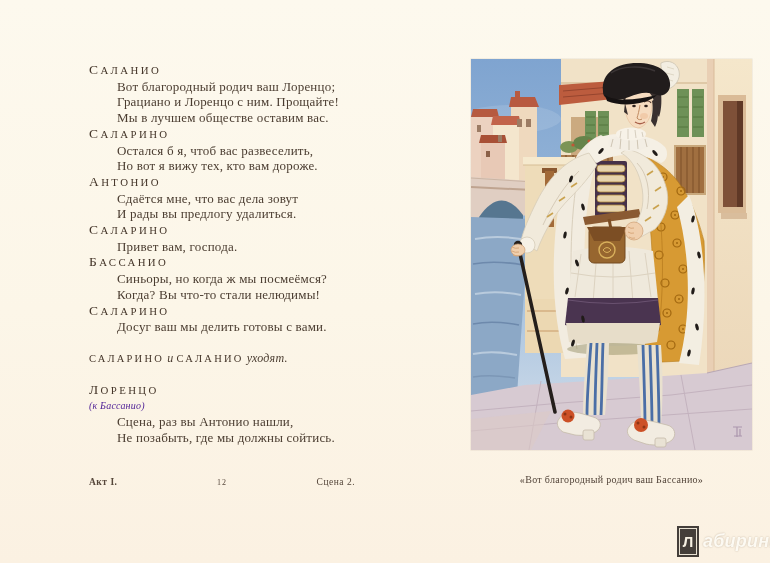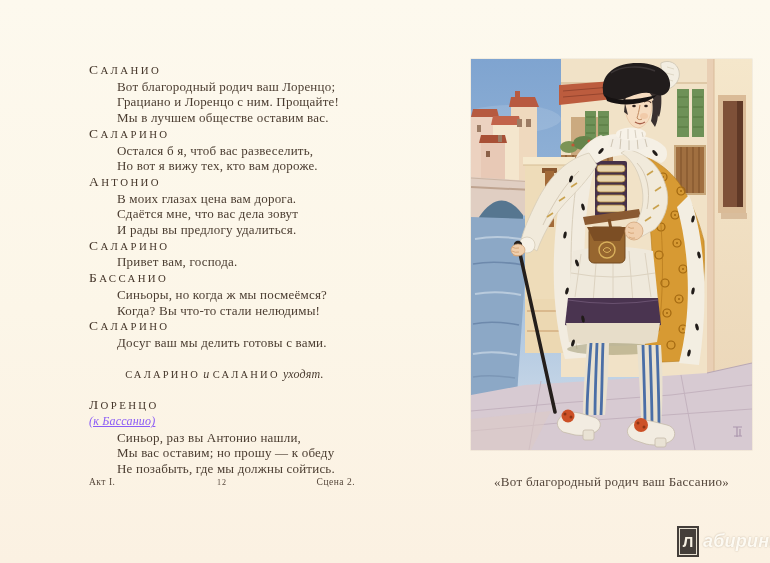--- a/index.html
+++ b/index.html
@@ -13,40 +13,40 @@
   #text-column{
     position:absolute;left:57px;top:62px;width:285px;
     color:#4a3c30;
   }
   .ln{line-height:15.7px;font-size:13px;letter-spacing:.2px;white-space:nowrap;}
   .ln.speaker{
     font-size:10.8px;letter-spacing:2.4px;text-transform:uppercase;color:#443529;
   }
   .ln.speaker::first-letter{font-size:13.5px;}
   .ln.verse{padding-left:28px;}
-  .ln.paren{font-style:italic;font-size:12px;color:#8b5cf6;text-decoration:underline;}
-  .ln.stage{text-align:center;padding-right:14px;}
+  .ln.paren{font-style:italic;font-size:10px;color:#4c1d95;}
+  .ln.stage{text-align:left;padding-right:14px;}
   .ln.gap{height:15px;line-height:15px;}
   .sc{font-size:10.5px;letter-spacing:2.2px;text-transform:uppercase;color:#443529;}
   .it{font-style:italic;font-size:12px;}
   #left-footer{
     position:absolute;left:57px;top:477px;width:266px;height:12px;
     color:#55463a;font-size:9.5px;letter-spacing:.5px;
   }
-  #left-footer .f-left{position:absolute;left:0;top:0;}
+  #left-footer .f-left{position:absolute;left:0;top:0;font-weight:bold;}
   #left-footer .f-center{position:absolute;left:0;right:0;text-align:center;top:1px;font-size:8px;letter-spacing:1px;}
   #left-footer .f-right{position:absolute;right:0;top:0;}
   
   #illustration{
     position:absolute;left:439px;top:59px;width:281px;height:391px;
     box-shadow:0 0 0 .5px rgba(120,100,70,.15);
   }
   #caption{
     position:absolute;left:439px;top:474px;width:281px;
-    text-align:center;font-size:13px;letter-spacing:.3px;color:#53453a;
+    text-align:center;font-size:10px;letter-spacing:.3px;color:#53453a;
   }
   
   #watermark{position:absolute;left:645px;top:526px;height:32px;opacity:.95;}
   #wm-logo{
     position:absolute;left:0;top:0;width:22px;height:31px;
     background:#3b3531;box-sizing:border-box;padding:2px;
   }
   #wm-logo .inner{
     width:100%;height:100%;box-sizing:border-box;border:1.5px solid #e9e2d3;
     display:flex;align-items:center;justify-content:center;
@@ -67,37 +67,35 @@
 
   <div id="text-column">
       <div class="ln speaker">Саланио</div>
       <div class="ln verse">Вот благородный родич ваш Лоренцо;</div>
       <div class="ln verse">Грациано и Лоренцо с ним. Прощайте!</div>
       <div class="ln verse">Мы в лучшем обществе оставим вас.</div>
       <div class="ln speaker">Саларино</div>
       <div class="ln verse">Остался б я, чтоб вас развеселить,</div>
       <div class="ln verse">Но вот я вижу тех, кто вам дороже.</div>
       <div class="ln speaker">Антонио</div>
-      <div class="ln verse">В моих глазах цена вам дорога.</div>
       <div class="ln verse">Сдаётся мне, что вас дела зовут</div>
       <div class="ln verse">И рады вы предлогу удалиться.</div>
       <div class="ln speaker">Саларино</div>
       <div class="ln verse">Привет вам, господа.</div>
       <div class="ln speaker">Бассанио</div>
       <div class="ln verse">Синьоры, но когда ж мы посмеёмся?</div>
       <div class="ln verse">Когда? Вы что-то стали нелюдимы!</div>
       <div class="ln speaker">Саларино</div>
       <div class="ln verse">Досуг ваш мы делить готовы с вами.</div>
       <div class="ln gap"></div>
       <div class="ln stage"><span class="sc">Саларино</span><span class="it"> и </span><span class="sc">Саланио</span><span class="it"> уходят.</span></div>
       <div class="ln gap"></div>
       <div class="ln speaker">Лоренцо</div>
       <div class="ln paren">(к Бассанио)</div>
-      <div class="ln verse">Синьор, раз вы Антонио нашли,</div>
-      <div class="ln verse">Мы вас оставим; но прошу — к обеду</div>
+      <div class="ln verse">Сцена, раз вы Антонио нашли,</div>
       <div class="ln verse">Не позабыть, где мы должны сойтись.</div>
     </div>
 
   <div id="left-footer">
     <span class="f-left">Акт I.</span>
     <span class="f-center">12</span>
     <span class="f-right">Сцена 2.</span>
   </div>
 
   <svg id="illustration" viewBox="0 0 281 391" xmlns="http://www.w3.org/2000/svg">

